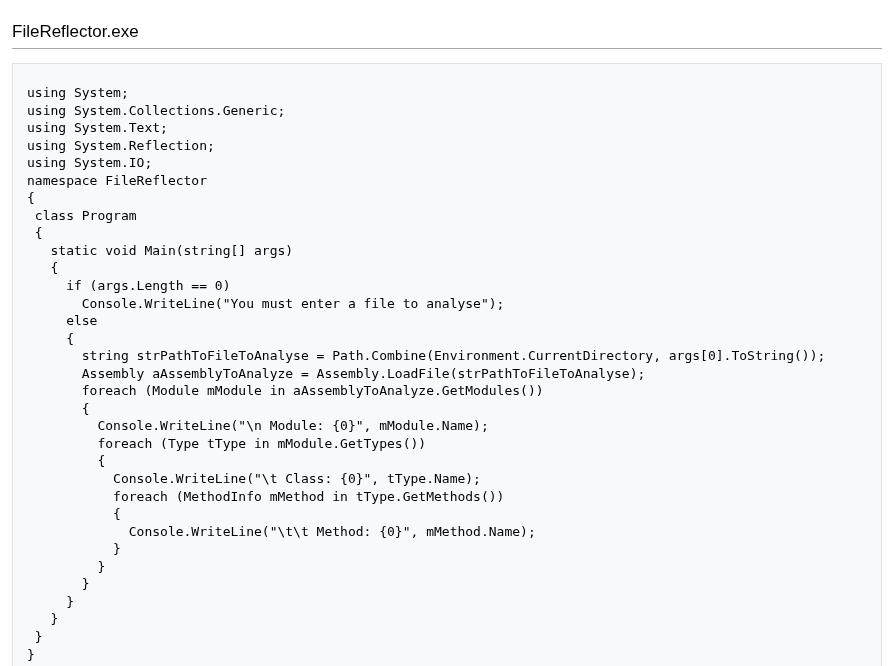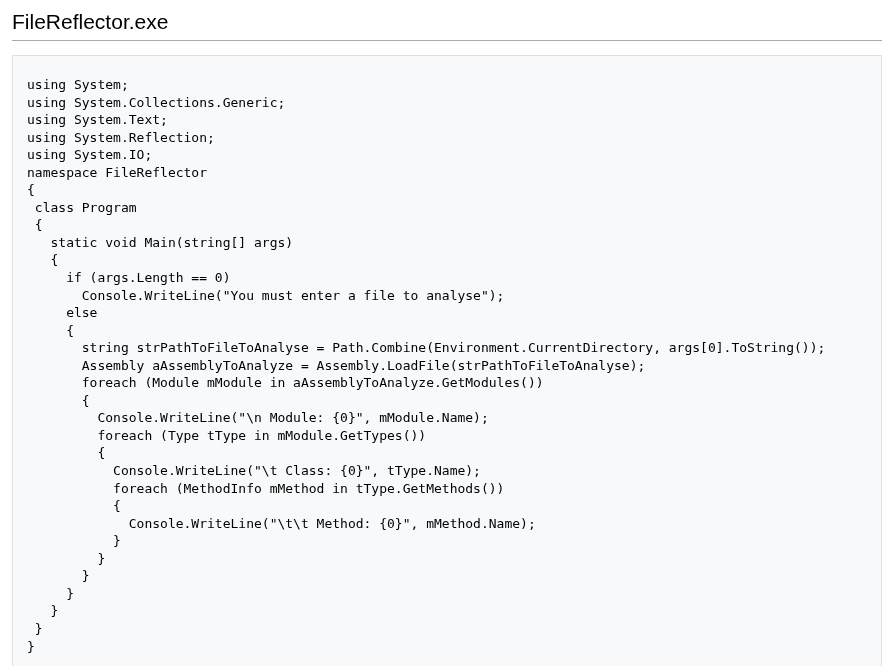--- a/index.html
+++ b/index.html
@@ -4,26 +4,27 @@
 <style>
   * { margin: 0; padding: 0; box-sizing: border-box; }
   body {
     background: #ffffff;
     font-family: Arial, Helvetica, sans-serif;
     padding: 8px 12px 12px 12px;
     color: #000;
     width: 894px;
   }
   .title {
-    font-size: 21px;
+    font-size: 17px;
     font-weight: 400;
     padding: 2px 0 6px 0;
     border-bottom: 1px solid #aaa;
     margin-bottom: 14px;
     font-family: Arial, Helvetica, sans-serif;
+    margin-top: 12px;
   }
   .code-box {
     background: #f8f9fa;
     border: 1px solid #e0e0e0;
     padding: 20px 14px;
     font-family: "DejaVu Sans Mono", Menlo, Consolas, "Courier New", monospace;
     font-size: 13px;
     line-height: 1.35;
     white-space: pre;
     color: #000;

